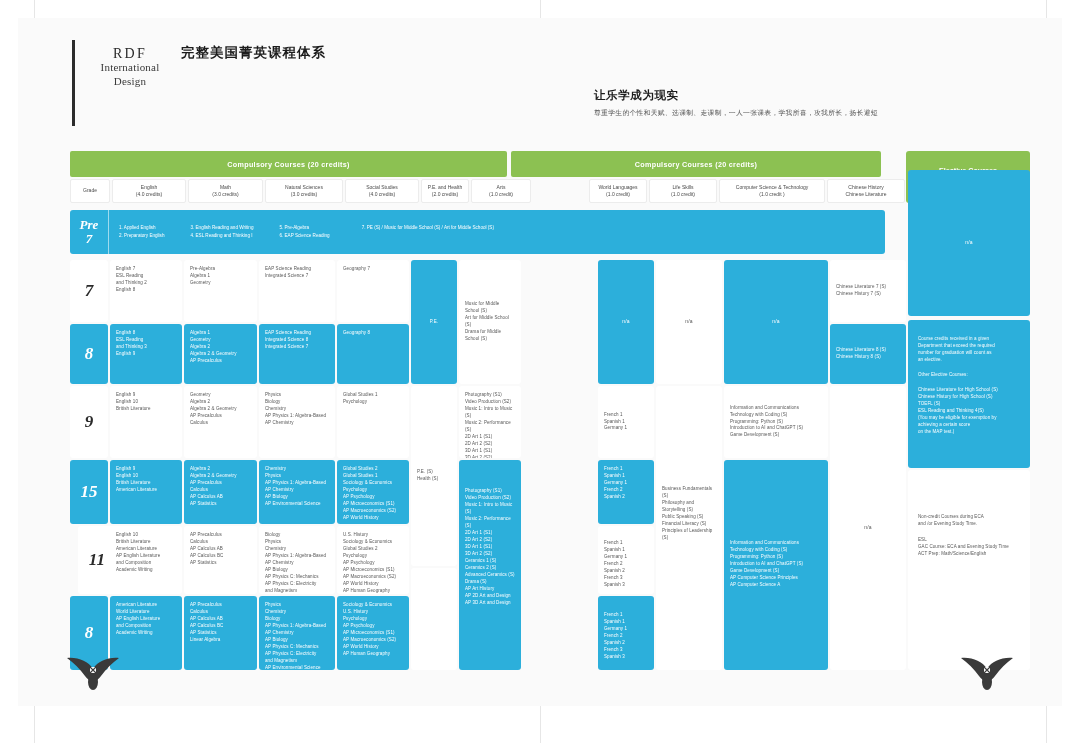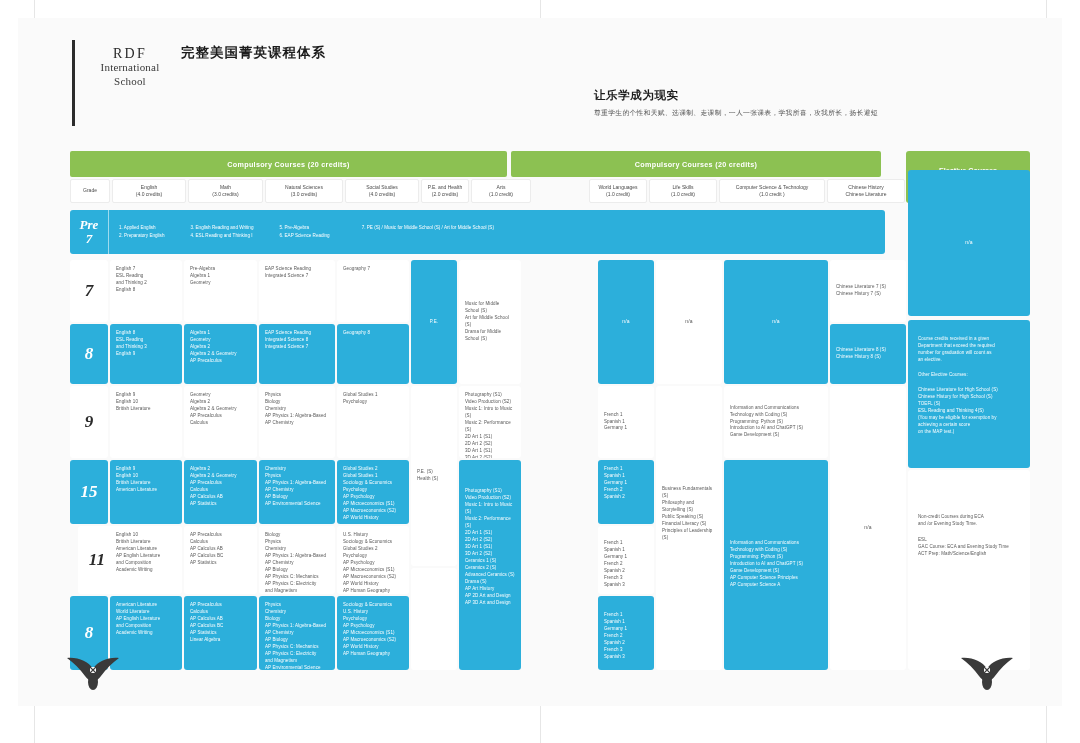--- a/index.html
+++ b/index.html
@@ -98,21 +98,21 @@
   <div class="guide" style="left:540px;"></div>
   <div class="guide" style="left:1046px;"></div>
 
   <div class="sheet">
 
     <div class="hdr">
       <div class="hdr-bar"></div>
       <div class="logo">
         <div class="logo-main">RDF</div>
         <div class="logo-sub">International</div>
-        <div class="logo-sub">School</div>
+        <div class="logo-sub">Design</div>
       </div>
       <div class="titles">
         <div class="t-cn">完整美国菁英课程体系</div>
       </div>
     </div>
 
     <div class="slogan">
       <div class="s-cn">让乐学成为现实</div>
       <div class="s-sub">尊重学生的个性和天赋、选课制、走课制，一人一张课表，学我所喜，攻我所长，扬长避短</div>
     </div>

